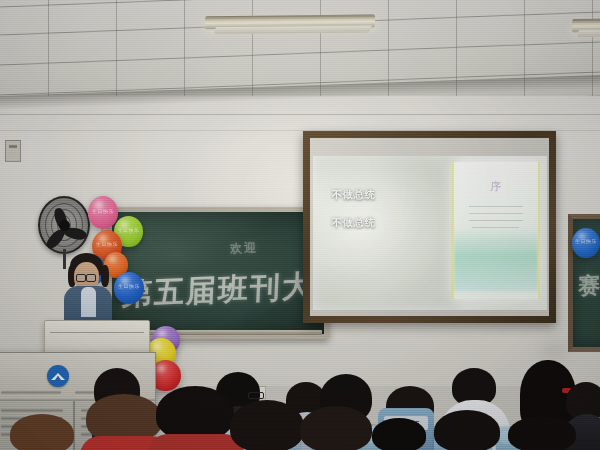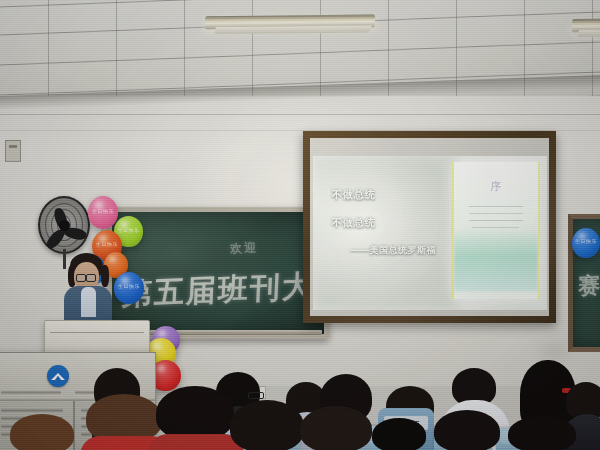--- a/index.html
+++ b/index.html
@@ -250,21 +250,20 @@
     <span class="chalk side">赛</span>
   </div>
 
   <div id="scrFrame" class="abs">
     <div id="scrSurface">
       <div id="proj">
         <div id="projBlur"></div>
 
         <span class="slideText" style="left:8%;top:21%;font-size:10px;letter-spacing:1px">不做总统</span>
         <span class="slideText" style="left:8%;top:39%;font-size:10px;letter-spacing:1px">不做总统</span>
-        <span class="slideText" style="left:16%;top:57%;font-size:9px;letter-spacing:.5px">——美国总统罗斯福</span>
 
         <div id="cover">
           <div id="coverTitle">序</div>
           <div class="coverLine" style="left:18%;right:18%;top:32%"></div>
           <div class="coverLine" style="left:18%;right:18%;top:37%"></div>
           <div class="coverLine" style="left:18%;right:18%;top:42%"></div>
           <div class="coverLine" style="left:22%;right:22%;top:47%"></div>
           <div id="coverArt"></div>
         </div>
       </div>

